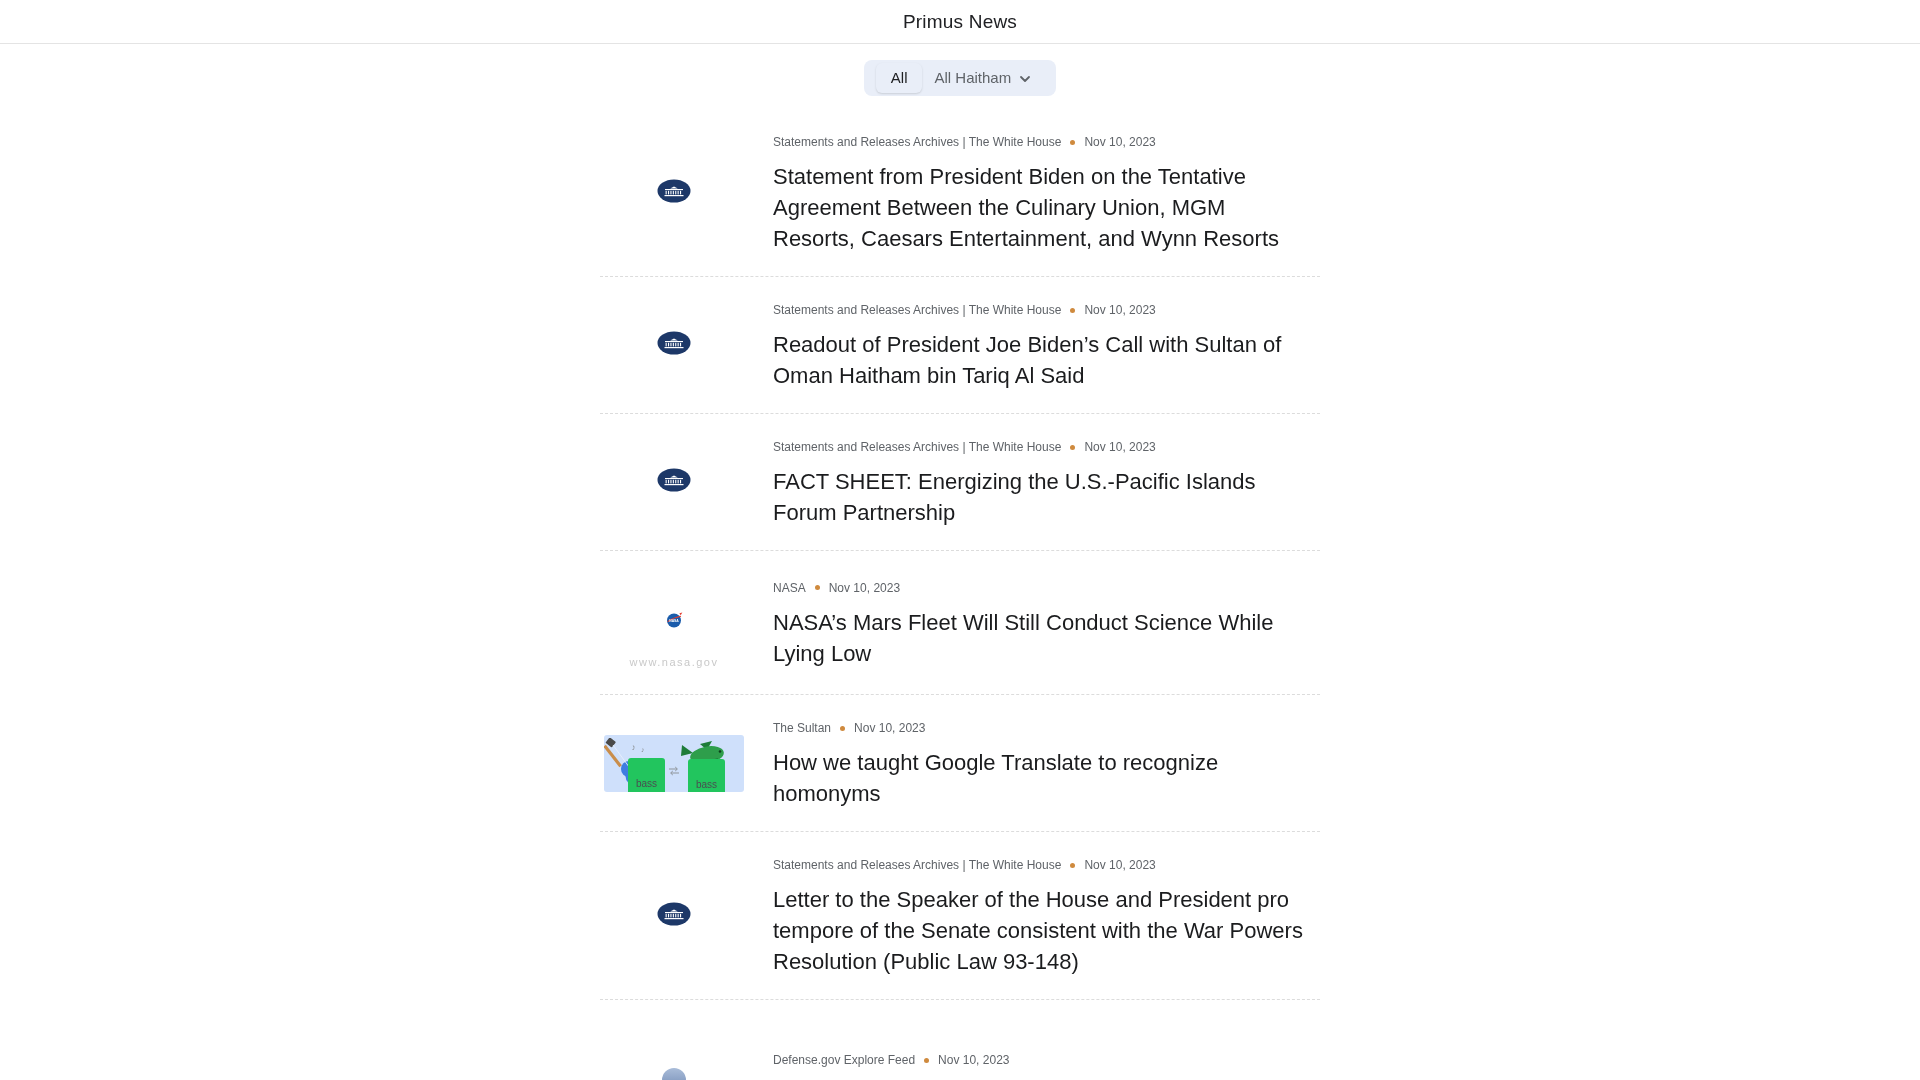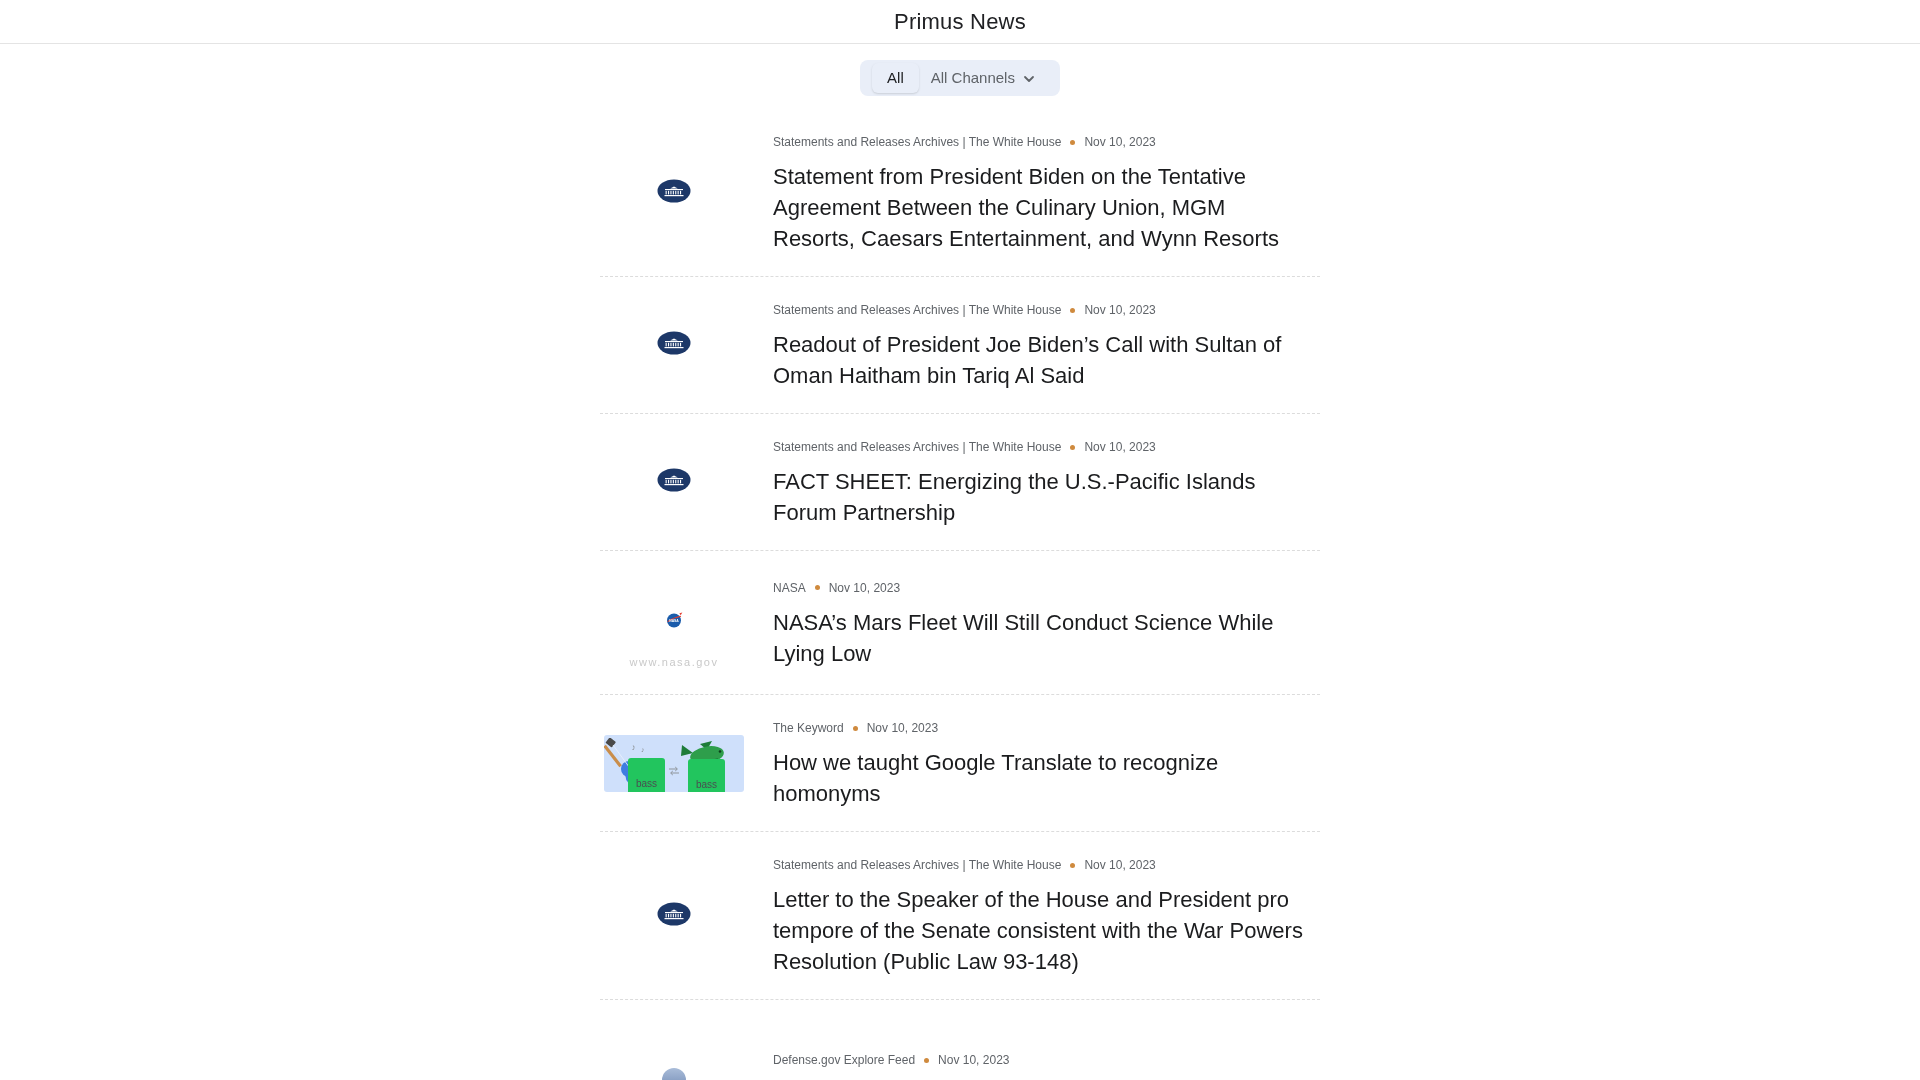--- a/index.html
+++ b/index.html
@@ -10,21 +10,21 @@
     font-family: "Liberation Sans", sans-serif;
     color: #1f2023;
   }
   
   .app-header {
     height: 44px;
     display: flex; align-items: center; justify-content: center;
     border-bottom: 1px solid #e4e4e4;
   }
   .app-header h1 {
-    margin: 0; font-size: 22px; font-weight: 500; color: #202124; letter-spacing: .2px;
+    margin: 0; font-size: 19px; font-weight: 500; color: #202124; letter-spacing: .2px;
   }
   
   .filter-row { display: flex; justify-content: center; padding-top: 16px; }
   .seg {
     display: flex; align-items: center;
     background: #e9eef8; border-radius: 8px; padding: 12px; height: 36px;
   }
   .seg button {
     font-family: inherit; border: 0; background: transparent; cursor: pointer;
     font-size: 15px; line-height: 20px;
@@ -90,21 +90,21 @@
 <body>
 
 <header class="app-header">
   <h1>Primus News</h1>
 </header>
 
 <div class="filter-row">
   <div class="seg">
     <button class="seg-all">All</button>
     <button class="seg-channels">
-      <span>All Channels</span>
+      <span>All Haitham</span>
       <span>
         <svg width="14" height="14" viewBox="0 0 14 14">
             <path d="M3 5l4 4 4-4" stroke="#5f6368" stroke-width="1.8" fill="none" stroke-linecap="round" stroke-linejoin="round"></path>
           </svg>
       </span>
     </button>
   </div>
 </div>
 
 <main class="feed">
@@ -259,21 +259,21 @@
             <ellipse cx="29" cy="16" rx="17" ry="8.5" fill="#2e9e4b" transform="rotate(-10 29 16)"></ellipse>
             <polygon points="30,22 38,27 40,19" fill="#1e7c39"></polygon>
             <circle cx="42" cy="12.5" r="1.3" fill="#0c3d1c"></circle>
           </svg>
         </span>
         <span class="pill pill-right">bass</span>
       </div>
     </div>
     <div class="content">
       <div class="meta">
-        <span>The Keyword</span>
+        <span>The Sultan</span>
         <span class="dot"></span>
         <span>Nov 10, 2023</span>
       </div>
       <h2 class="title">How we taught Google Translate to recognize homonyms</h2>
     </div>
   </article>
 
   <article class="item">
     <div class="thumb-wrap">
       <div class="thumb thumb-wh">

